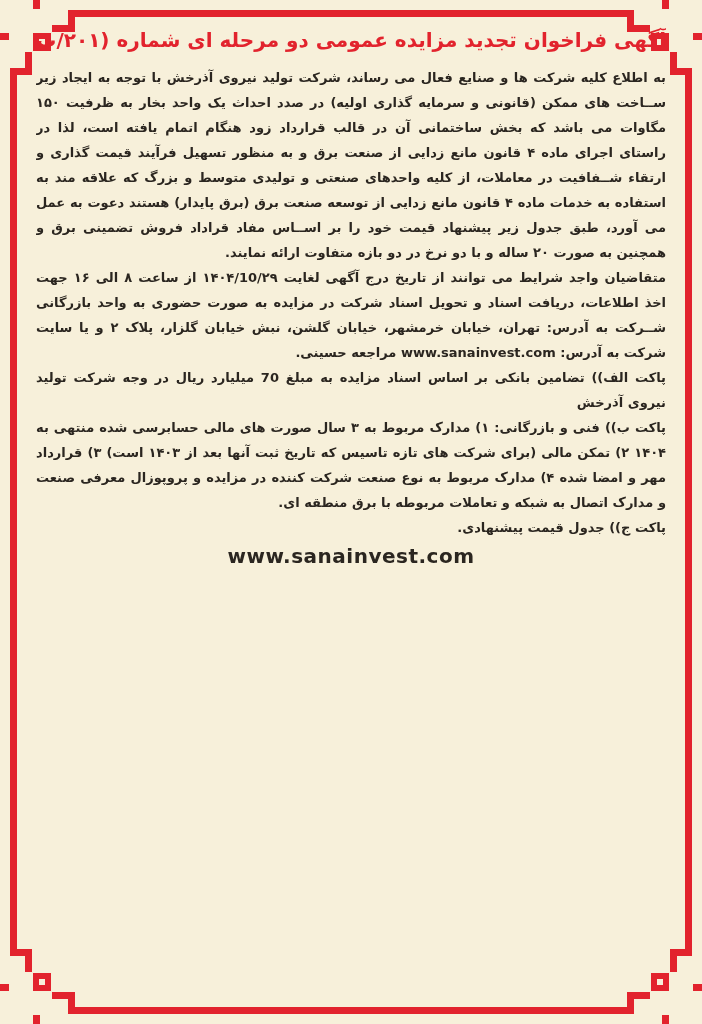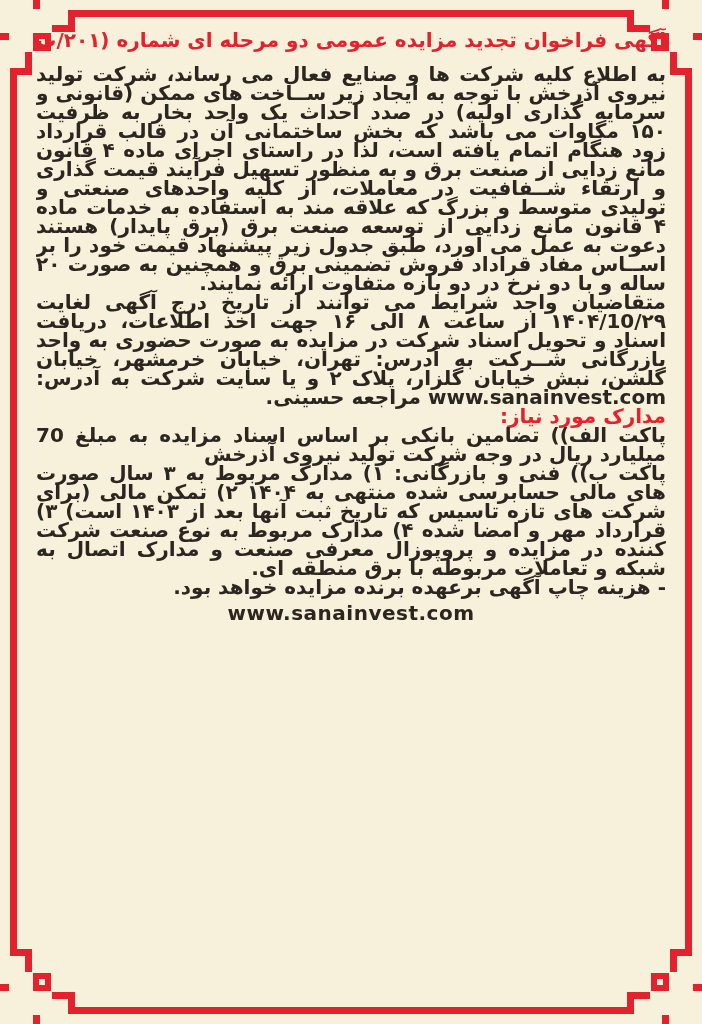--- a/index.html
+++ b/index.html
@@ -22,22 +22,22 @@
   }
   .title{
     text-align:center;
     color:#e2232d;
     font-size:20px;
     line-height:33px;
     margin-bottom:8px;
   }
   .title div{white-space:nowrap;}
   .p{
-    font-size:20px;
-    line-height:19px;
+    font-size:13px;
+    line-height:25px;
     text-align:justify;
     margin:0;
   }
   .red{color:#e2232d;}
   .center{text-align:center;}
   .website{
     font-size:20px;
     line-height:32px;
     letter-spacing:0.5px;
   }
@@ -72,26 +72,25 @@
   <div class="content">
 
     <div class="title">
       <div>آگهی فراخوان تجدید مزایده عمومی دو مرحله ای شماره (۲۰۱/ب/م-ز ۱۴۰۴)</div>
     </div>
 
     <p class="p">به اطلاع کلیه شرکت ها و صنایع فعال می رساند، شرکت تولید نیروی آذرخش با توجه به ایجاد زیر ســاخت های ممکن (قانونی و سرمایه گذاری اولیه) در صدد احداث یک واحد بخار به ظرفیت ۱۵۰ مگاوات می باشد که بخش ساختمانی آن در قالب قرارداد زود هنگام اتمام یافته است، لذا در راستای اجرای ماده ۴ قانون مانع زدایی از صنعت برق و به منظور تسهیل فرآیند قیمت گذاری و ارتقاء شــفافیت در معاملات، از کلیه واحدهای صنعتی و تولیدی متوسط و بزرگ که علاقه مند به استفاده به خدمات ماده ۴ قانون مانع زدایی از توسعه صنعت برق (برق پایدار) هستند دعوت به عمل می آورد، طبق جدول زیر پیشنهاد قیمت خود را بر اســاس مفاد قراداد فروش تضمینی برق و همچنین به صورت ۲۰ ساله و با دو نرخ در دو بازه متفاوت ارائه نمایند.</p>
 
     <p class="p"><span>متقاضیان واجد شرایط می توانند از تاریخ درج آگهی لغایت ۱۴۰۴/10/۲۹ از ساعت ۸ الی ۱۶ جهت اخذ اطلاعات، دریافت اسناد و تحویل اسناد شرکت در مزایده به صورت حضوری به واحد بازرگانی شــرکت به آدرس: تهران، خیابان خرمشهر، خیابان گلشن، نبش خیابان گلزار، پلاک ۲ و یا سایت شرکت به آدرس: </span><span>www.sanainvest.com</span><span> مراجعه حسینی.</span></p>
 
-    <p class="p red">مدارک مورد نیاز:</p>
 
     <p class="p">پاکت الف)) تضامین بانکی بر اساس اسناد مزایده به مبلغ 70 میلیارد ریال در وجه شرکت تولید نیروی آذرخش</p>
 
     <p class="p">پاکت ب)) فنی و بازرگانی: ۱) مدارک مربوط به ۳ سال صورت های مالی حسابرسی شده منتهی به ۱۴۰۴ ۲) تمکن مالی (برای شرکت های تازه تاسیس که تاریخ ثبت آنها بعد از ۱۴۰۳ است) ۳) قرارداد مهر و امضا شده ۴) مدارک مربوط به نوع صنعت شرکت کننده در مزایده و پروپوزال معرفی صنعت و مدارک اتصال به شبکه و تعاملات مربوطه با برق منطقه ای.</p>
 
+    <p class="p">پاکت ج)) جدول قیمت پیشنهادی.</p>
 
-    <p class="p">- هزینه چاپ آگهی برعهده برنده مزایده خواهد بود.</p>
 
 
     <p class="p center website">www.sanainvest.com</p>
 
   </div>
 </div>
 
 </body></html>

